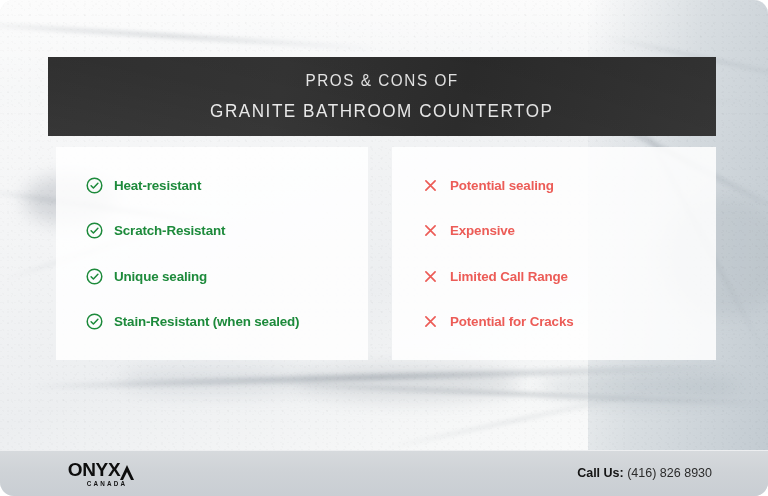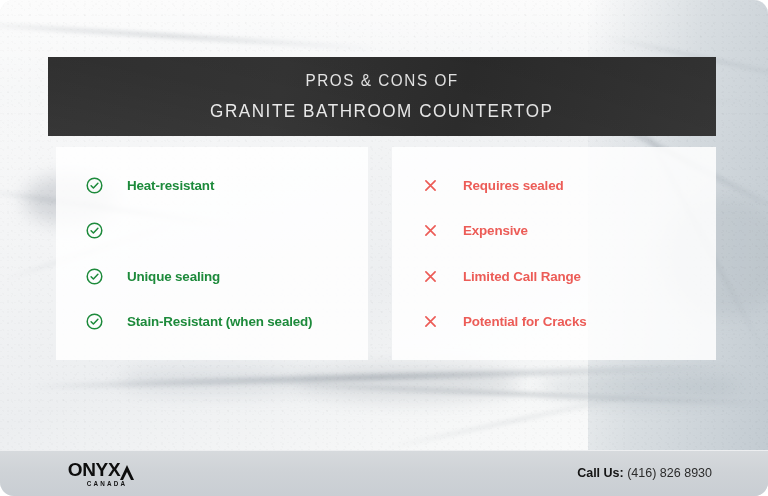--- a/index.html
+++ b/index.html
@@ -128,21 +128,21 @@
     justify-content: center;
     box-sizing: border-box;
     padding: 0 0 0 30px;
   }
   #panel-pros { left: 56px;  width: 312px; }
   #panel-cons { left: 392px; width: 324px; }
 
   .item {
     display: flex;
     align-items: center;
-    gap: 24px;
+    gap: 11px;
     height: 45.5px;
   }
   .item-label {
     font-size: 13.4px;
     font-weight: bold;
     letter-spacing: -0.15px;
     white-space: nowrap;
   }
   #panel-pros .item-label { color: #1d8a3b; }
   #panel-cons .item-label { color: #ec5c57; }
@@ -260,20 +260,21 @@
         <path d="M5.1 8.7 L7.4 11 L11.9 6.3" fill="none" stroke="#1d8a3b" stroke-width="1.5" stroke-linecap="round" stroke-linejoin="round"></path>
       </svg>
       <span class="item-label">Heat-resistant</span>
     </div>
 
     <div class="item">
       <svg class="icon" width="17" height="17" viewBox="0 0 17 17">
         <circle cx="8.5" cy="8.5" r="7.3" fill="none" stroke="#1d8a3b" stroke-width="1.5"></circle>
         <path d="M5.1 8.7 L7.4 11 L11.9 6.3" fill="none" stroke="#1d8a3b" stroke-width="1.5" stroke-linecap="round" stroke-linejoin="round"></path>
       </svg>
+      <span class="item-label">Scratch-Resistant</span>
     </div>
 
     <div class="item">
       <svg class="icon" width="17" height="17" viewBox="0 0 17 17">
         <circle cx="8.5" cy="8.5" r="7.3" fill="none" stroke="#1d8a3b" stroke-width="1.5"></circle>
         <path d="M5.1 8.7 L7.4 11 L11.9 6.3" fill="none" stroke="#1d8a3b" stroke-width="1.5" stroke-linecap="round" stroke-linejoin="round"></path>
       </svg>
       <span class="item-label">Unique sealing</span>
     </div>
 
@@ -286,21 +287,21 @@
     </div>
 
   </div>
 
   <div id="panel-cons" class="panel">
 
     <div class="item">
       <svg class="icon" width="17" height="17" viewBox="0 0 17 17">
         <path d="M3.9 3.9 L13.1 13.1 M13.1 3.9 L3.9 13.1" fill="none" stroke="#ec5c57" stroke-width="1.7" stroke-linecap="round"></path>
       </svg>
-      <span class="item-label">Requires sealed</span>
+      <span class="item-label">Potential sealing</span>
     </div>
 
     <div class="item">
       <svg class="icon" width="17" height="17" viewBox="0 0 17 17">
         <path d="M3.9 3.9 L13.1 13.1 M13.1 3.9 L3.9 13.1" fill="none" stroke="#ec5c57" stroke-width="1.7" stroke-linecap="round"></path>
       </svg>
       <span class="item-label">Expensive</span>
     </div>
 
     <div class="item">

